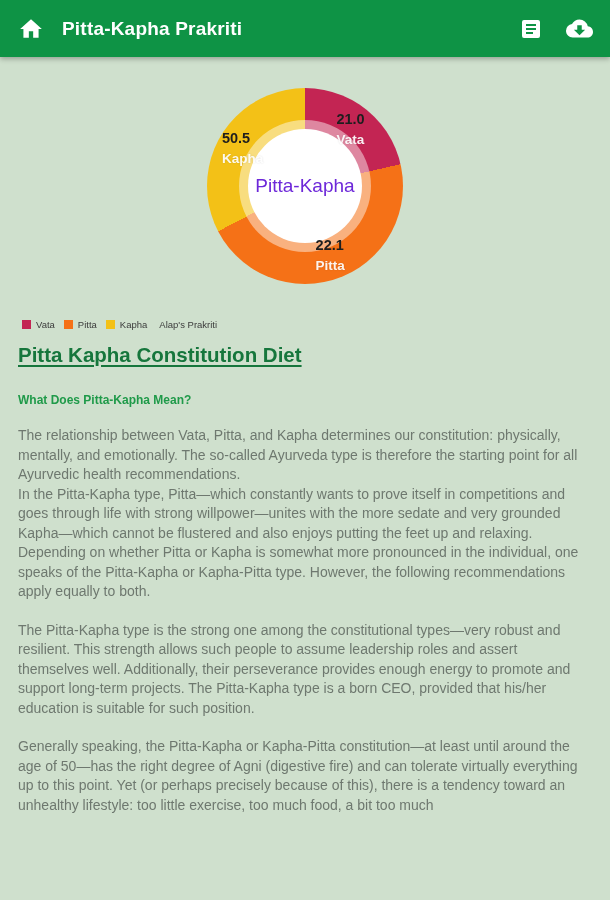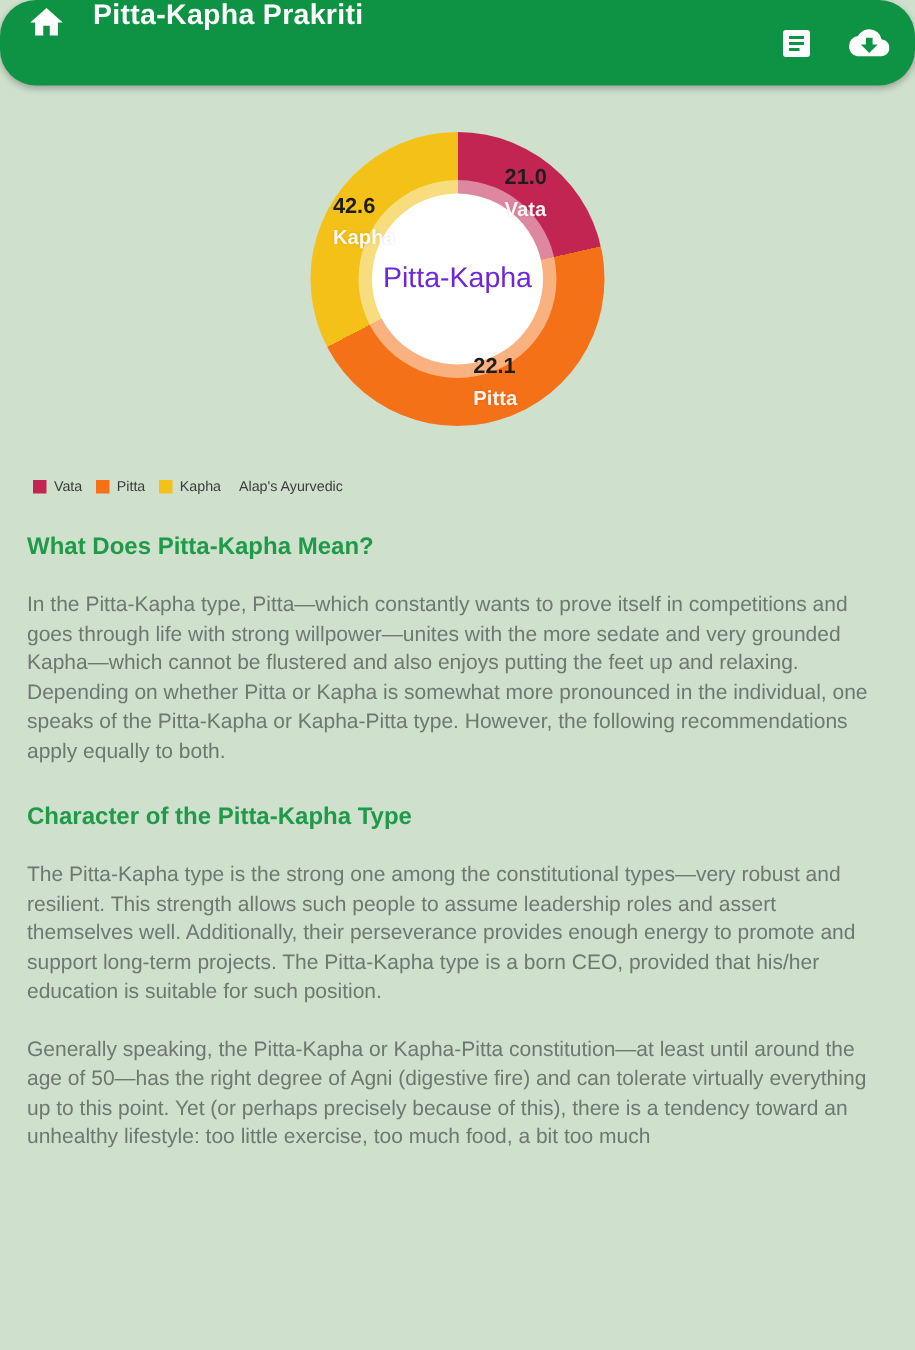--- a/index.html
+++ b/index.html
@@ -5,24 +5,24 @@
   html,body{margin:0;padding:0;}
   body{
     width:610px;height:900px;overflow:hidden;
     background:#cfe0cd;
     font-family:"Liberation Sans",sans-serif;
     -webkit-font-smoothing:antialiased;
   }
   
   .appbar{
     height:57px;background:#0e9345;
-    display:flex;
+    display:flex;align-items:center;
     padding:0 16px;
     box-shadow:0 2px 5px rgba(0,0,0,.28);
-    position:relative;z-index:5;border-radius:24px;
+    position:relative;z-index:5;
   }
   .appbar .icon-btn{display:flex;align-items:center;justify-content:center;width:30px;height:30px;cursor:pointer;}
   .appbar-title{
     color:#ffffff;font-size:19px;font-weight:600;letter-spacing:.2px;
     margin:0 0 0 16px;flex:0 1 auto;white-space:nowrap;
   }
   .appbar-actions{margin-left:auto;display:flex;align-items:center;gap:18px;}
   
   .content{padding:0 18px;}
   
@@ -57,21 +57,21 @@
   .legend-item{display:flex;align-items:center;margin-right:9px;}
   .legend .sw{width:9px;height:9px;margin-right:5px;display:inline-block;}
   .legend-extra{margin-left:3px;}
   
   .doc-title{
     color:#16763c;font-size:20.5px;font-weight:700;
     margin:13px 0 0;
     text-decoration:underline;text-decoration-thickness:2px;text-underline-offset:3px;
   }
   .section-heading{
-    color:#1f9a49;font-size:16px;font-weight:700;margin:26px 0 0;
+    color:#1f9a49;font-size:12px;font-weight:700;margin:26px 0 0;
   }
   .para-block{margin-top:19px;}
   .para{color:#6e786f;font-size:14px;line-height:19.5px;margin:0;}
 </style>
 </head>
 <body>
 
 <header class="appbar">
   <span class="icon-btn">
     <svg viewBox="0 0 24 24" width="26" height="26" fill="#ffffff" aria-hidden="true">
@@ -102,51 +102,52 @@
     <div class="center-label">Pitta-Kapha</div>
   <div class="slice-label" style="left: 143.515px; top: 40.9263px;">
         <span class="val">21.0</span>
         <span class="name">Vata</span>
       </div>
       <div class="slice-label" style="left: 123.212px; top: 166.508px;">
         <span class="val">22.1</span>
         <span class="name">Pitta</span>
       </div>
       <div class="slice-label" style="left: 35.5746px; top: 60.1573px;">
-        <span class="val">42.6</span>
+        <span class="val">50.5</span>
         <span class="name">Kapha</span>
       </div>
     </div>
 
   <div class="legend">
     <span class="legend-item">
       <span class="sw" style="background: rgb(195, 37, 83);"></span>
       <span>Vata</span>
     </span>
     <span class="legend-item">
       <span class="sw" style="background: rgb(245, 113, 23);"></span>
       <span>Pitta</span>
     </span>
     <span class="legend-item">
       <span class="sw" style="background: rgb(243, 193, 23);"></span>
       <span>Kapha</span>
     </span>
-    <span class="legend-extra">Alap's Ayurvedic</span>
+    <span class="legend-extra">Alap's Prakriti</span>
   </div>
 
+  <h2 class="doc-title">Pitta Kapha Constitution Diet</h2>
 
   <section>
     <h3 class="section-heading">What Does Pitta-Kapha Mean?</h3>
     <div class="para-block">
+      <p class="para">The relationship between Vata, Pitta, and Kapha determines our constitution: physically, mentally, and emotionally. The so-called Ayurveda type is therefore the starting point for all Ayurvedic health recommendations.</p>
       <p class="para">In the Pitta-Kapha type, Pitta—which constantly wants to prove itself in competitions and goes through life with strong willpower—unites with the more sedate and very grounded Kapha—which cannot be flustered and also enjoys putting the feet up and relaxing. Depending on whether Pitta or Kapha is somewhat more pronounced in the individual, one speaks of the Pitta-Kapha or Kapha-Pitta type. However, the following recommendations apply equally to both.</p>
     </div>
   </section>
 
   <section>
-    <h3 class="section-heading">Character of the Pitta-Kapha Type</h3>
     <div class="para-block">
       <p class="para">The Pitta-Kapha type is the strong one among the constitutional types—very robust and resilient. This strength allows such people to assume leadership roles and assert themselves well. Additionally, their perseverance provides enough energy to promote and support long-term projects. The Pitta-Kapha type is a born CEO, provided that his/her education is suitable for such position.</p>
     </div>
   </section>
 
   <section>
     <div class="para-block">
       <p class="para">Generally speaking, the Pitta-Kapha or Kapha-Pitta constitution—at least until around the age of 50—has the right degree of Agni (digestive fire) and can tolerate virtually everything up to this point. Yet (or perhaps precisely because of this), there is a tendency toward an unhealthy lifestyle: too little exercise, too much food, a bit too much</p>
     </div>
   </section>

